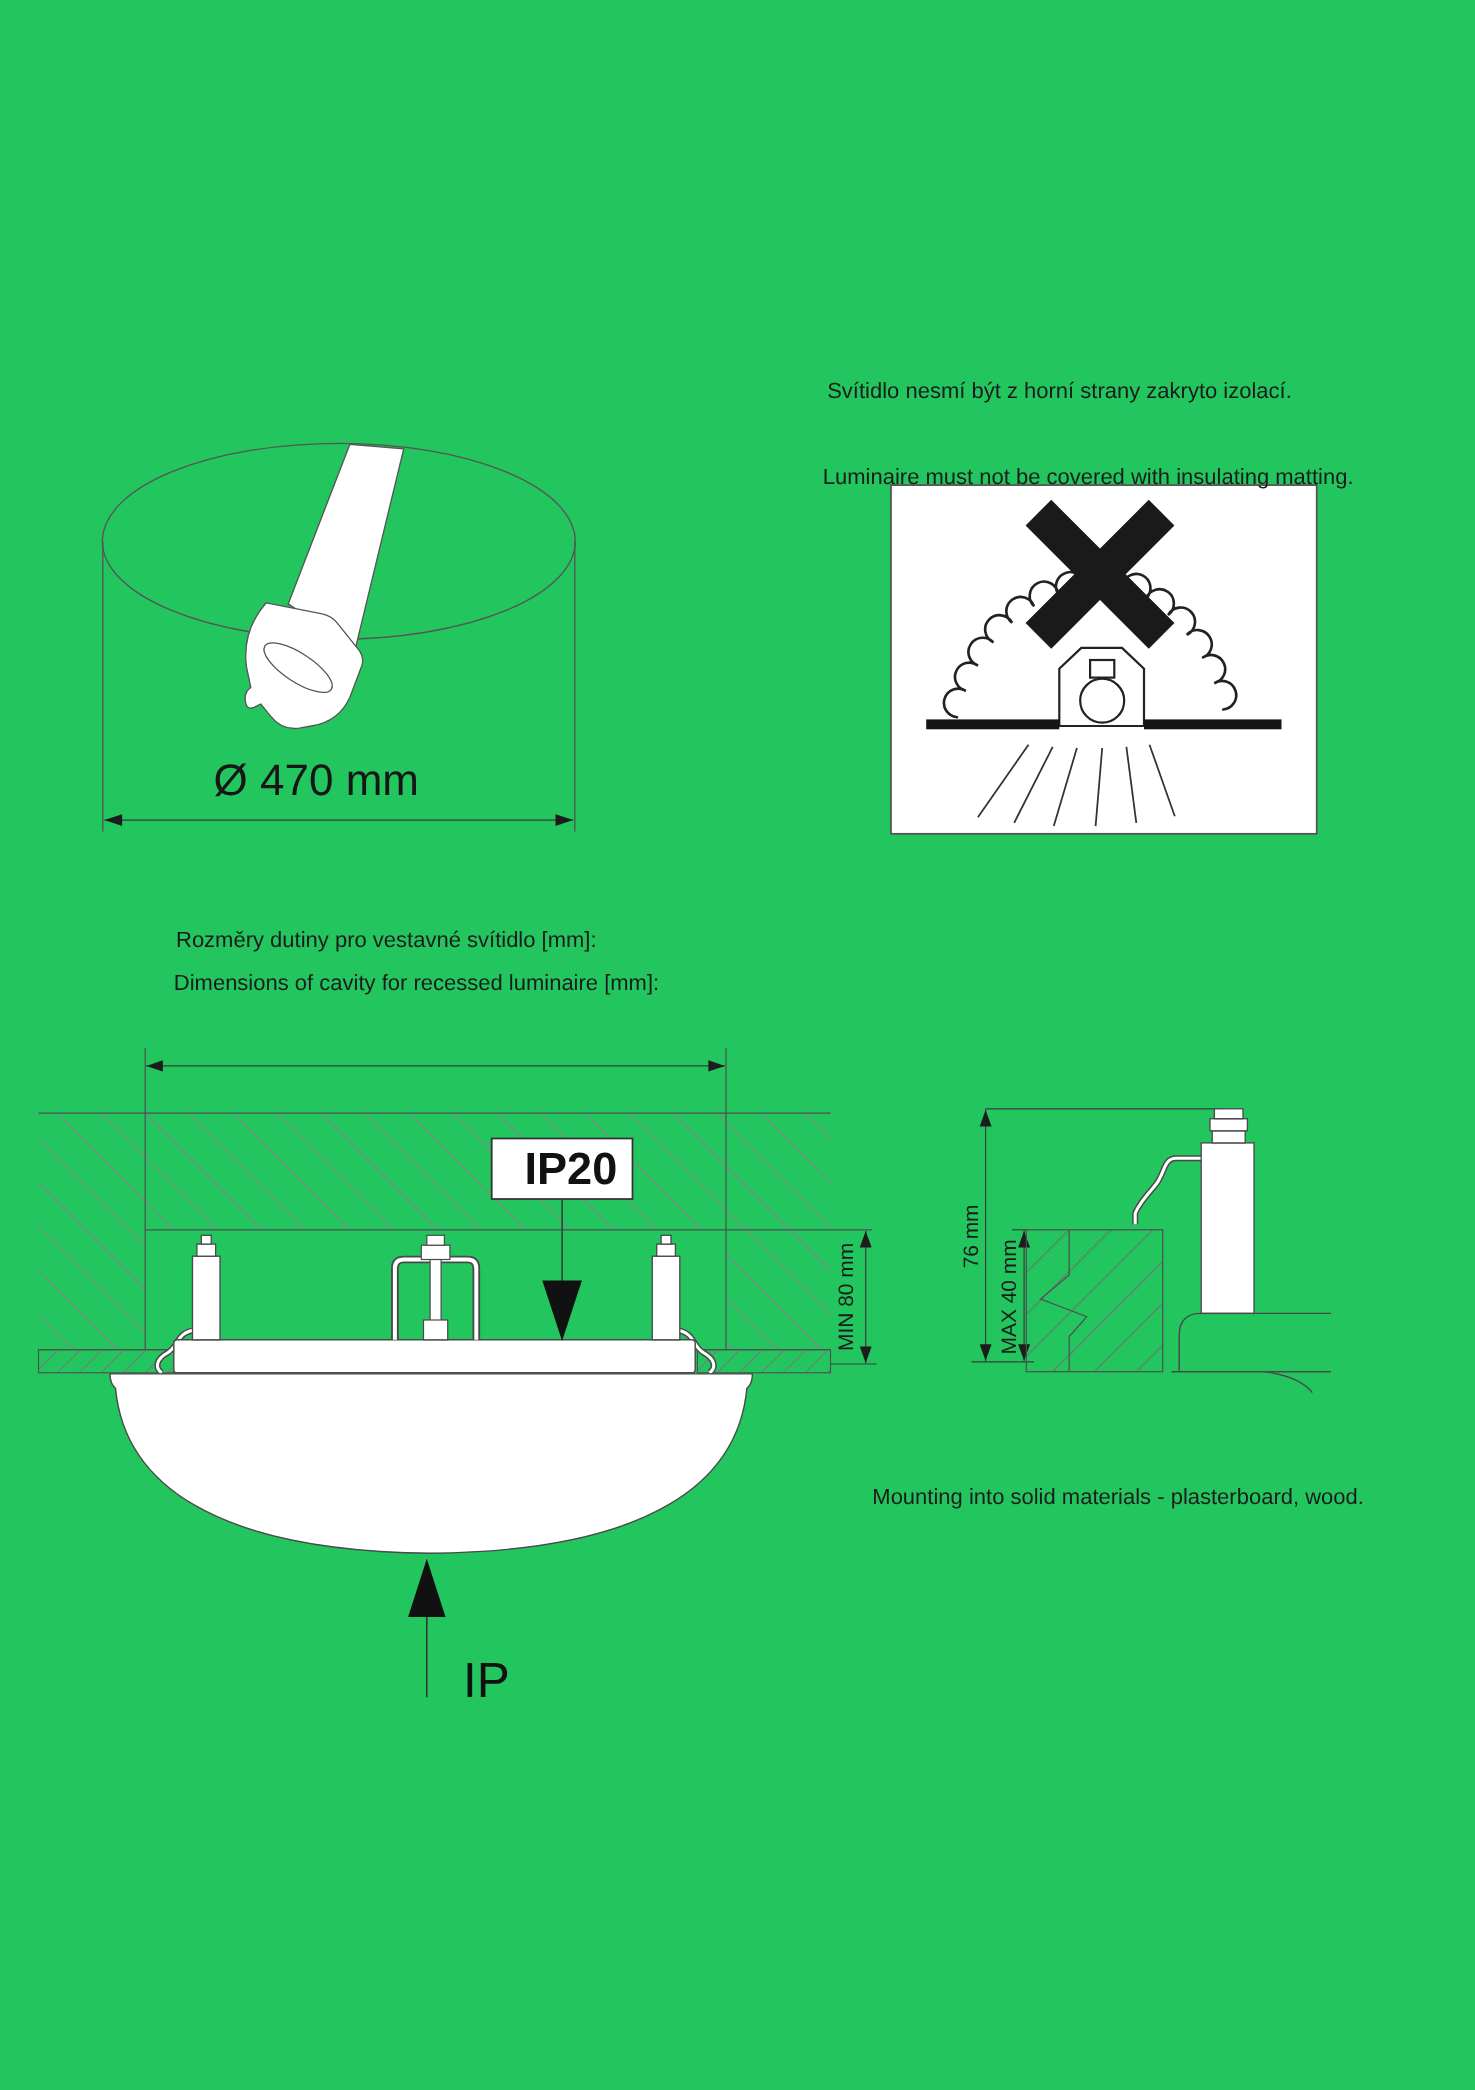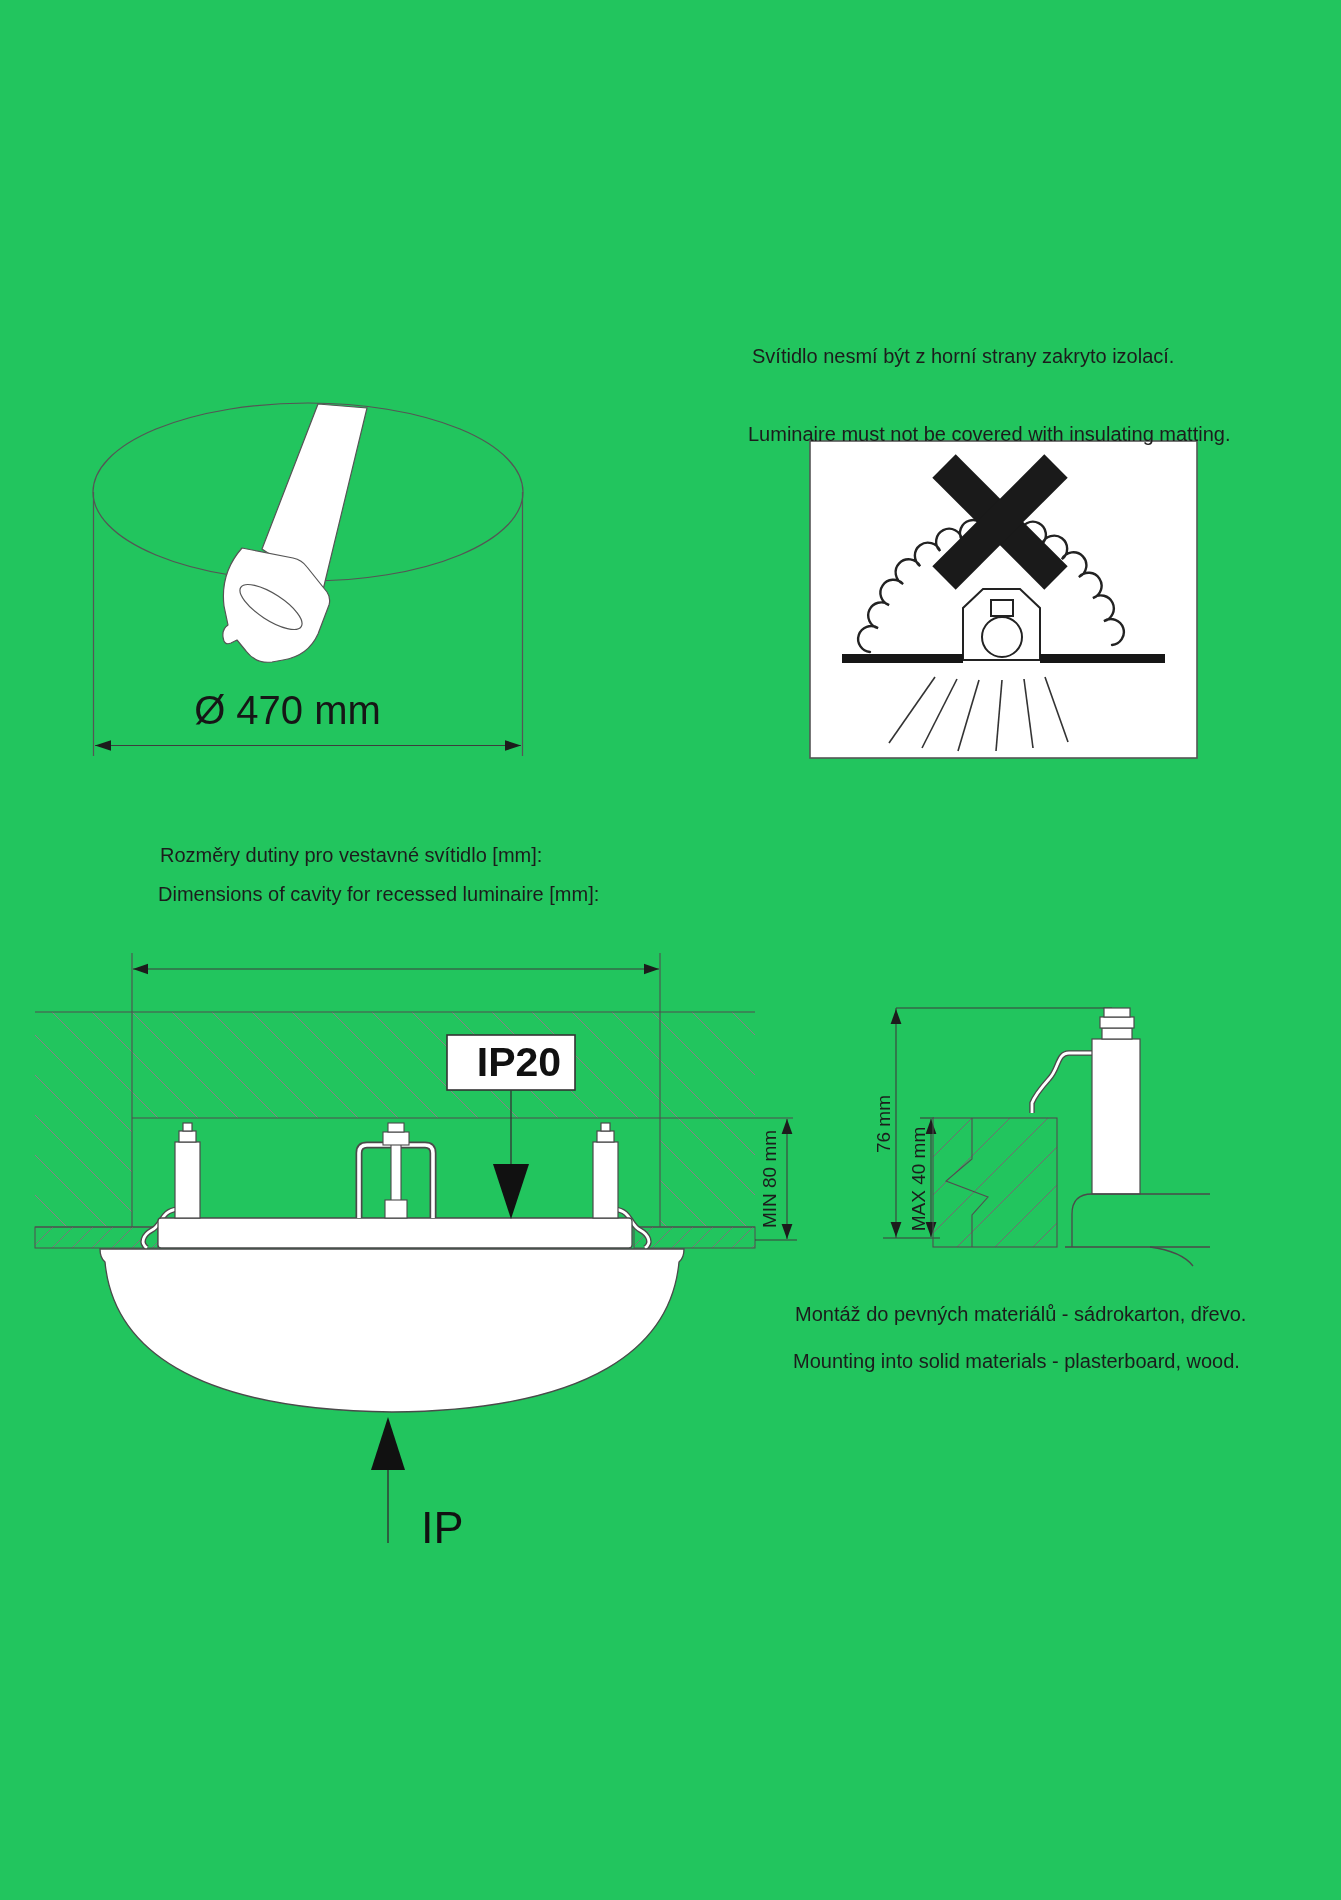--- a/index.html
+++ b/index.html
@@ -194,18 +194,17 @@
 <div class="txt" style="left:158px;top:882px;">Dimensions of cavity for recessed luminaire [mm]:</div>
 
 
 <div class="ip20-label">IP20</div>
 
 <div class="vtext" style="left:770px;top:1179px;">MIN 80 mm</div>
 
 <div class="vtext" style="left:884px;top:1124px;">76 mm</div>
 <div class="vtext" style="left:919px;top:1179px;">MAX 40 mm</div>
 
-<div class="txt" style="left:795px;top:1302px;">Montáž do pevných materiálů - sádrokarton, dřevo.</div>
 <div class="txt" style="left:793px;top:1349px;text-align:right;">Mounting into solid materials - plasterboard, wood.</div>
 
 <div class="ip-label">IP</div>
 
 </div>
 
 </body></html>

